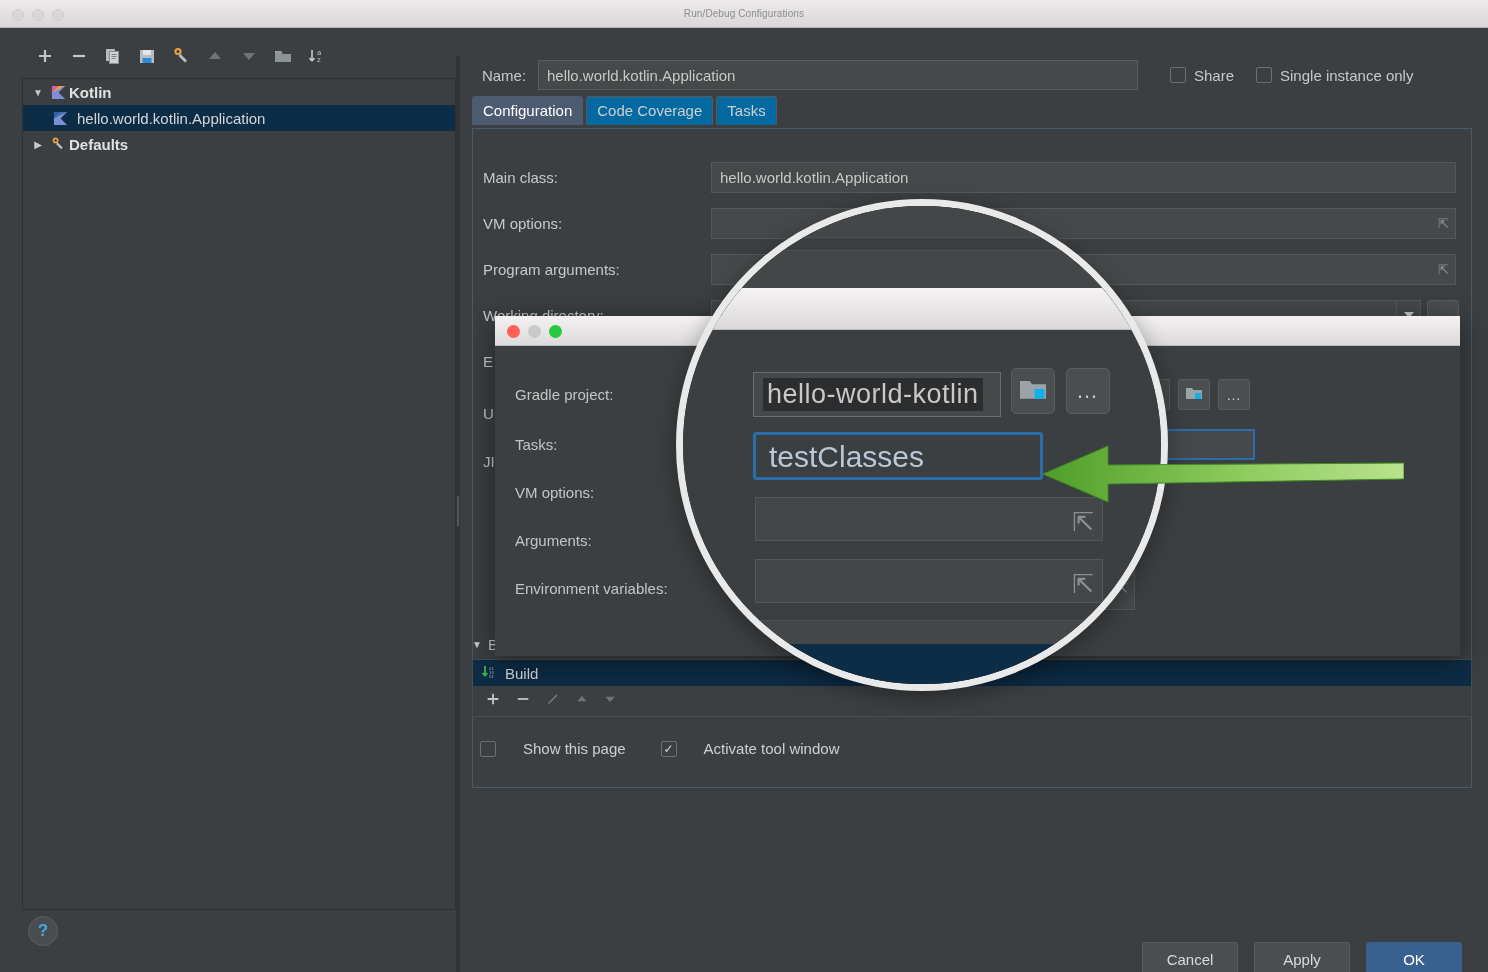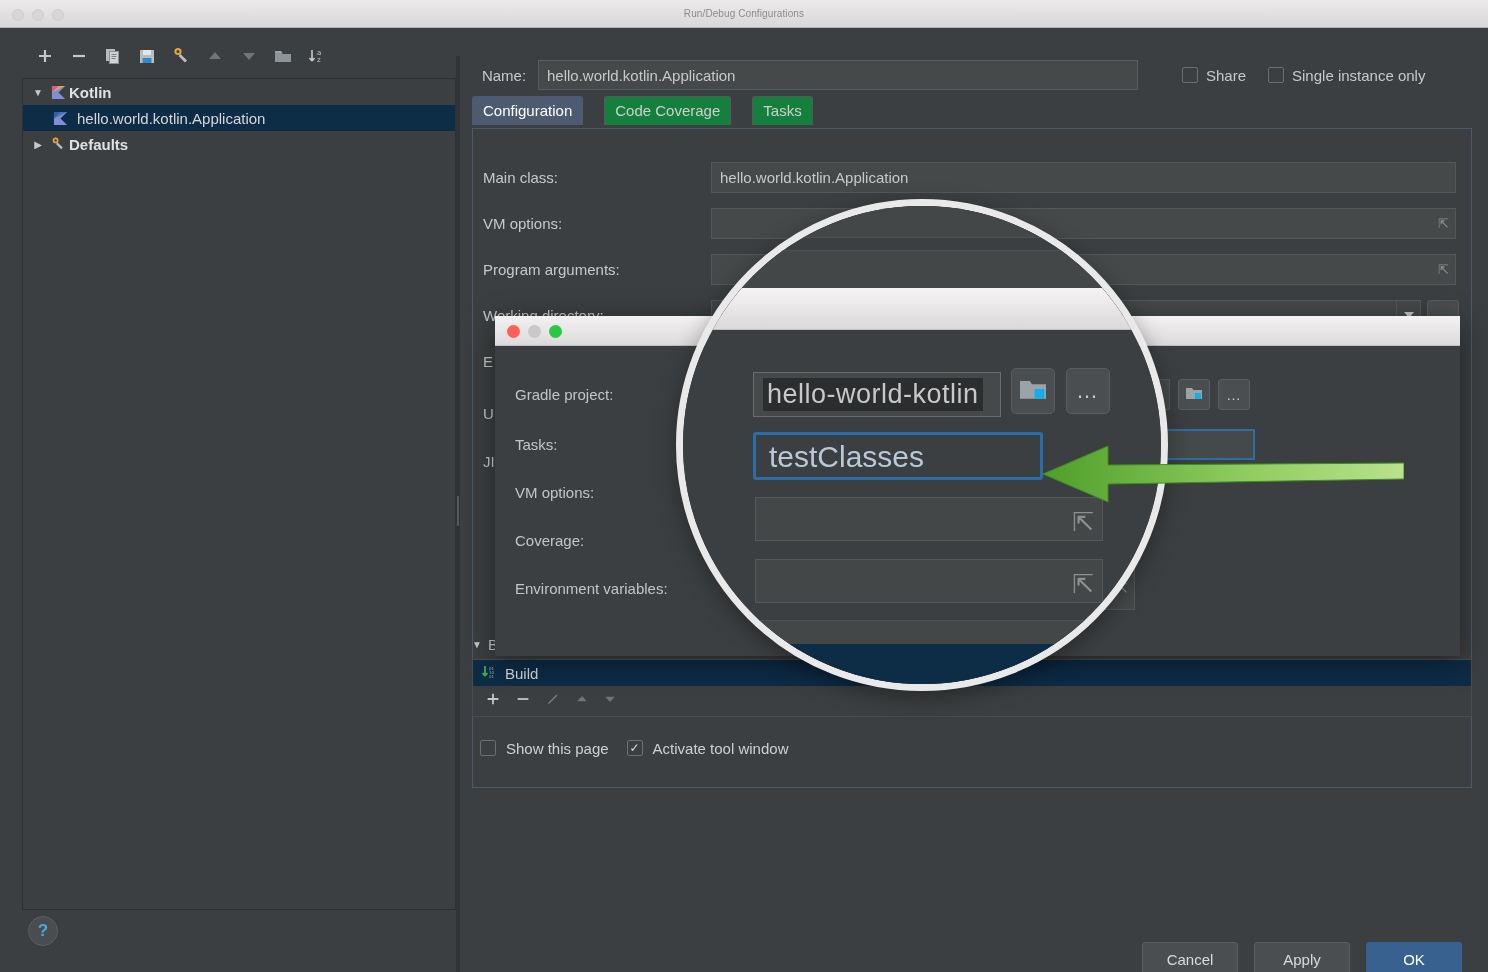--- a/index.html
+++ b/index.html
@@ -74,23 +74,23 @@
     font-family: "Liberation Sans", sans-serif;
   }
   .cb-wrap { display: flex; align-items: center; gap: 8px; }
   .cbox {
     width: 16px; height: 16px; border: 1px solid #6c6f71; background: #3c3f41; border-radius: 2px;
     display: flex; align-items: center; justify-content: center;
     color: #d8d8d8; font-size: 12px; line-height: 1;
   }
 
   
-  .tabs { position: absolute; left: 18px; top: 84px; display: flex; align-items: flex-end; gap: 21px; border-radius: 12px; }
+  .tabs { position: absolute; left: 18px; top: 84px; display: flex; align-items: flex-end; gap: 3px; border-radius: 12px; }
   .tab {
-    background: #15803d; color: #cfcfcf; font-size: 15px;
+    background: #0369a1; color: #cfcfcf; font-size: 15px;
     padding: 5px 10px 6px; border: 1px solid #56595b; border-bottom: none;
     border-radius: 3px 3px 0 0;
   }
   .tab.active { background: #4d5b70; color: #ffffff; border-color: #4d5b70; }
 
   .tabpanel {
     position: absolute; left: 10px; top: 120px; width: 1000px; height: 740px;
     border: 1px solid #4a5a6b; background: #3c3f41;
   }
 
@@ -114,21 +114,21 @@
     color: #c8c8c8; font-size: 15px; display: flex; align-items: center; justify-content: center;
     letter-spacing: 1px;
   }
 
   
   .before-launch { position: absolute; left: 10px; top: 608px; width: 1000px; }
   .bl-header { display: flex; align-items: center; gap: 6px; color: #c8c8c8; font-size: 15px; }
   .bl-box { margin-top: 6px; border: 1px solid #4a4d4f; }
   .bl-row { height: 26px; background: #0d2c46; display: flex; align-items: center; gap: 8px; padding-left: 8px; color: #d6d6d6; font-size: 15px; }
   .bl-toolbar { height: 30px; display: flex; align-items: center; gap: 14px; padding-left: 12px; background: #3c3f41; }
-  .bl-check-row { position: absolute; left: 18px; top: 714px; display: flex; align-items: flex-start; gap: 10px; color: #cfcfcf; font-size: 15px; }
+  .bl-check-row { position: absolute; left: 18px; top: 714px; display: flex; align-items: flex-end; gap: 27px; color: #cfcfcf; font-size: 15px; }
 
   
   .bottom-bar { position: absolute; left: 0; top: 900px; width: 1488px; height: 72px; padding-left: 9px; }
   .btn {
     position: absolute; height: 34px; border-radius: 3px;
     font-size: 15px; color: #dadada; display: flex; align-items: center; justify-content: center;
     background: #4b4e50; border: 1px solid #5a5d5f;
   }
   .btn.primary { background: #39618f; border-color: #39618f; color: #ffffff; }
 
@@ -311,21 +311,21 @@
 
     <div class="splitter">
         <div class="grip"></div>
       </div>
 
     <div class="right-pane">
 
       <div class="name-row" style="position:absolute; left:8px; top:12px; width:1010px;">
         <span class="lbl" style="width:68px">Name:</span>
         <input class="txt" style="width: 600px;" value="hello.world.kotlin.Application">
-        <div class="cb-wrap" style="margin-left:44px">
+        <div class="cb-wrap" style="margin-left:32px">
           <span class="cbox"></span>
           <span class="lbl">Share</span>
         </div>
         <div class="cb-wrap" style="margin-left:22px">
           <span class="cbox"></span>
           <span class="lbl">Single instance only</span>
         </div>
       </div>
 
       <div class="tabs" style="left:10px; top:58px">
@@ -488,21 +488,21 @@
       </div>
 
       <div class="inner-row" style="left:20px; top:160px; width:920px;">
         <span class="inner-lbl" style="width:235px">VM options:</span>
         <div class="input-plain" style="width:385px; height:44px;">
           <span class="expand-ico">⇱</span>
         </div>
       </div>
 
       <div class="inner-row" style="left:20px; top:208px; width:920px;">
-        <span class="inner-lbl" style="width:235px">Coverage:</span>
+        <span class="inner-lbl" style="width:235px">Arguments:</span>
       </div>
 
       <div class="inner-row" style="left:20px; top:256px; width:920px;">
         <span class="inner-lbl" style="width:235px">Environment variables:</span>
         <div class="input-plain" style="width:385px; height:44px;">
           <span class="expand-ico">⇱</span>
         </div>
       </div>
     </div>
 

